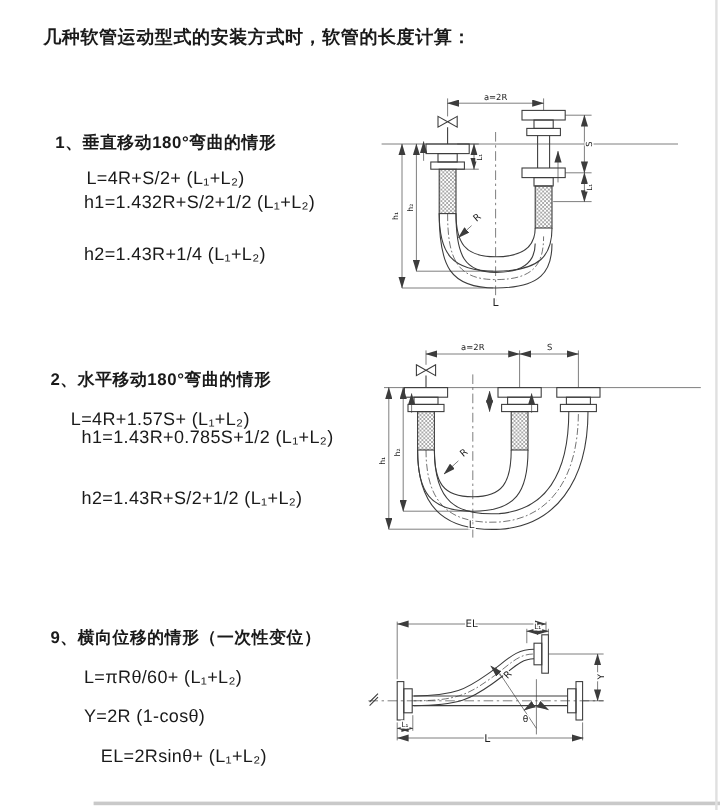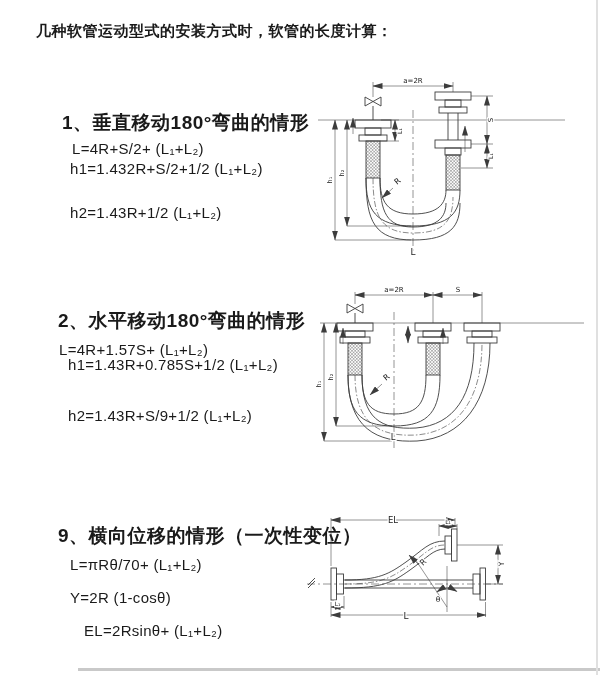--- a/index.html
+++ b/index.html
@@ -1,19 +1,19 @@
 <!DOCTYPE html>
 <html><head>
 <meta charset="utf-8">
 <style>
   html,body{margin:0;padding:0;background:#fff;}
   body{width:600px;height:675px;position:relative;overflow:hidden;
        font-family:"Liberation Sans",sans-serif;color:#1a1a1a;}
   .title{position:absolute;left:36px;top:22px;font-size:15px;font-weight:700;letter-spacing:.5px;text-align:center;}
-  .heading{position:absolute;font-size:19px;font-weight:700;letter-spacing:.5px;white-space:nowrap;margin-left:16px;}
+  .heading{position:absolute;font-size:14px;font-weight:700;letter-spacing:.5px;white-space:nowrap;}
   .formula{position:absolute;font-size:15px;font-weight:400;letter-spacing:.3px;white-space:nowrap;}
   svg.dia{position:absolute;}
   svg text{font-family:"DejaVu Sans",sans-serif;fill:#222;}
   .halo{stroke:#fff;stroke-width:2.4px;paint-order:stroke;fill:#222;}
   .s{fill:none;stroke:#3c3c3c;stroke-width:.9;}
   .t{fill:none;stroke:#3c3c3c;stroke-width:.55;}
   .d{fill:none;stroke:#3c3c3c;stroke-width:.55;}
   .cl{fill:none;stroke:#3c3c3c;stroke-width:.55;stroke-dasharray:8 3 2 3;}
   .cc{fill:none;stroke:#3c3c3c;stroke-width:.6;stroke-dasharray:6 2 1.5 2;}
   .braid{stroke:#3c3c3c;stroke-width:.9;}
@@ -21,29 +21,29 @@
   .edge-r{position:absolute;left:596px;top:0;width:2px;height:675px;background:#e0e0e0;}
 </style>
 </head>
 <body>
 
 <div class="title">几种软管运动型式的安装方式时，软管的长度计算：</div>
 
 <div class="heading" style="left:46px;top:110px">1、垂直移动180°弯曲的情形</div>
 <div class="formula" style="left:72px;top:140px">L=4R+S/2+ (L₁+L₂)</div>
 <div class="formula" style="left:70px;top:160px">h1=1.432R+S/2+1/2 (L₁+L₂)</div>
-<div class="formula" style="left:70px;top:204px">h2=1.43R+1/2 (L₁+L₂)</div>
+<div class="formula" style="left:70px;top:204px">h2=1.43R+1/4 (L₁+L₂)</div>
 
 <div class="heading" style="left:42px;top:308px">2、水平移动180°弯曲的情形</div>
 <div class="formula" style="left:59px;top:341px">L=4R+1.57S+ (L₁+L₂)</div>
 <div class="formula" style="left:68px;top:356px">h1=1.43R+0.785S+1/2 (L₁+L₂)</div>
-<div class="formula" style="left:68px;top:407px">h2=1.43R+S/9+1/2 (L₁+L₂)</div>
+<div class="formula" style="left:68px;top:407px">h2=1.43R+S/2+1/2 (L₁+L₂)</div>
 
 <div class="heading" style="left:42px;top:523px">9、横向位移的情形（一次性变位）</div>
-<div class="formula" style="left:70px;top:556px">L=πRθ/70+ (L₁+L₂)</div>
+<div class="formula" style="left:70px;top:556px">L=πRθ/60+ (L₁+L₂)</div>
 <div class="formula" style="left:70px;top:589px">Y=2R (1-cosθ)</div>
 <div class="formula" style="left:84px;top:622px">EL=2Rsinθ+ (L₁+L₂)</div>
 
 <svg class="dia" style="left:315px;top:70px" width="275" height="190" viewBox="0 0 275 190">
   <defs>
     <marker id="a1" viewBox="0 0 10 6" refX="9.5" refY="3" markerWidth="10" markerHeight="6" orient="auto-start-reverse" markerUnits="userSpaceOnUse">
       <path d="M0,0L10,3L0,6Z" fill="#3c3c3c"></path>
       </marker>
     <pattern id="hat1" width="3.2" height="3.2" patternUnits="userSpaceOnUse">
       <path d="M0,3.2L3.2,0M0,0L3.2,3.2" stroke="#666" stroke-width="0.45" fill="none"></path>

